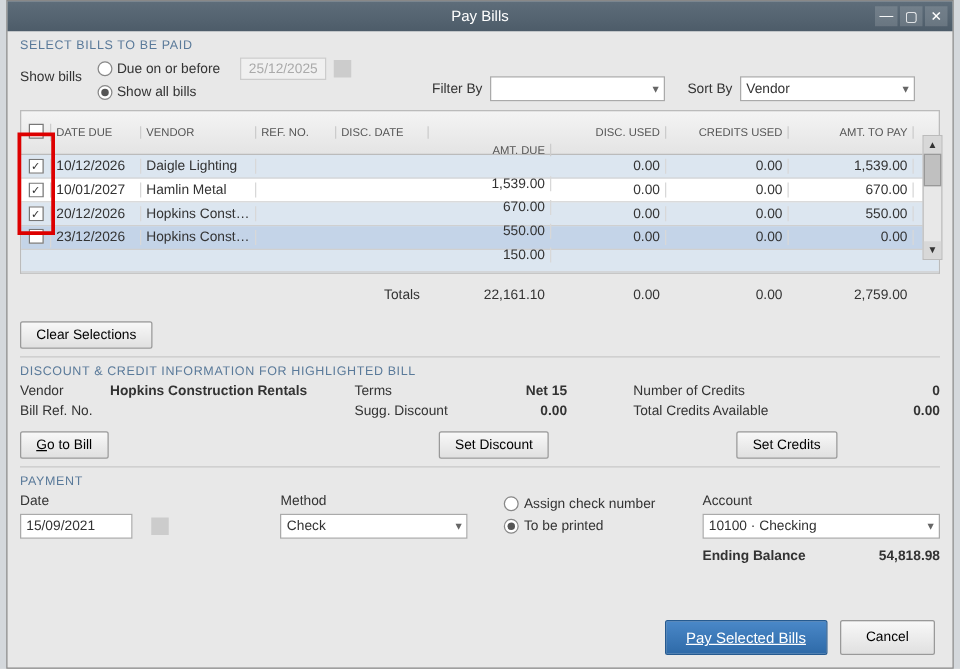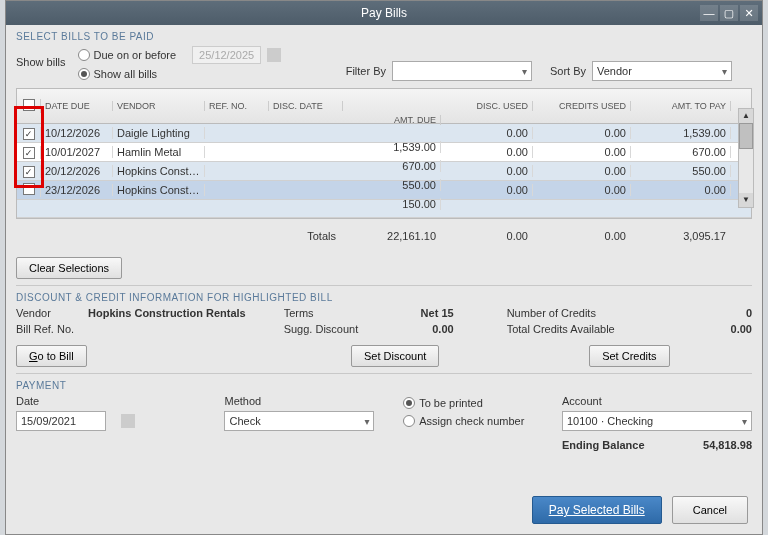--- a/index.html
+++ b/index.html
@@ -185,21 +185,21 @@
 
     <div class="totals-row">
       <div style="width:24px"></div>
       <div style="width:72px"></div>
       <div style="width:92px"></div>
       <div style="width:64px"></div>
       <div style="width:74px; text-align:right; padding-right:6px;">Totals</div>
       <div style="width:98px; text-align:right; padding-right:4px;">22,161.10</div>
       <div style="width:92px; text-align:right; padding-right:4px;">0.00</div>
       <div style="width:98px; text-align:right; padding-right:4px;">0.00</div>
-      <div style="width:100px; text-align:right; padding-right:4px;">3,095.17</div>
+      <div style="width:100px; text-align:right; padding-right:4px;">2,759.00</div>
     </div>
 
     <div style="margin-top:10px;">
       <button class="btn">Clear Selections</button>
     </div>
 
     <div class="hr"></div>
 
     <div class="disc-info">
       <div class="section-label">DISCOUNT &amp; CREDIT INFORMATION FOR HIGHLIGHTED BILL</div>
@@ -253,26 +253,26 @@
           </div>
         </div>
         <div class="pay-col pay-col2">
           <span>Method</span>
           <div class="dropdown" style="width:150px;">
               <span>Check</span>
             </div>
         </div>
         <div class="pay-col pay-col3" style="gap:6px; padding-top:2px;">
           <div class="radio-row">
+              <span class="radio"></span>
+              <span>Assign check number</span>
+            </div>
+          <div class="radio-row">
               <span class="radio checked"></span>
               <span>To be printed</span>
-            </div>
-          <div class="radio-row">
-              <span class="radio"></span>
-              <span>Assign check number</span>
             </div>
         </div>
         <div class="pay-col pay-col4">
           <span>Account</span>
           <div class="dropdown" style="width:190px;">
               <span>10100 · Checking</span>
             </div>
           <div style="display:flex; justify-content:space-between; width:190px; margin-top:4px;">
             <span class="disc-val">Ending Balance</span>
             <span class="disc-val">54,818.98</span>

